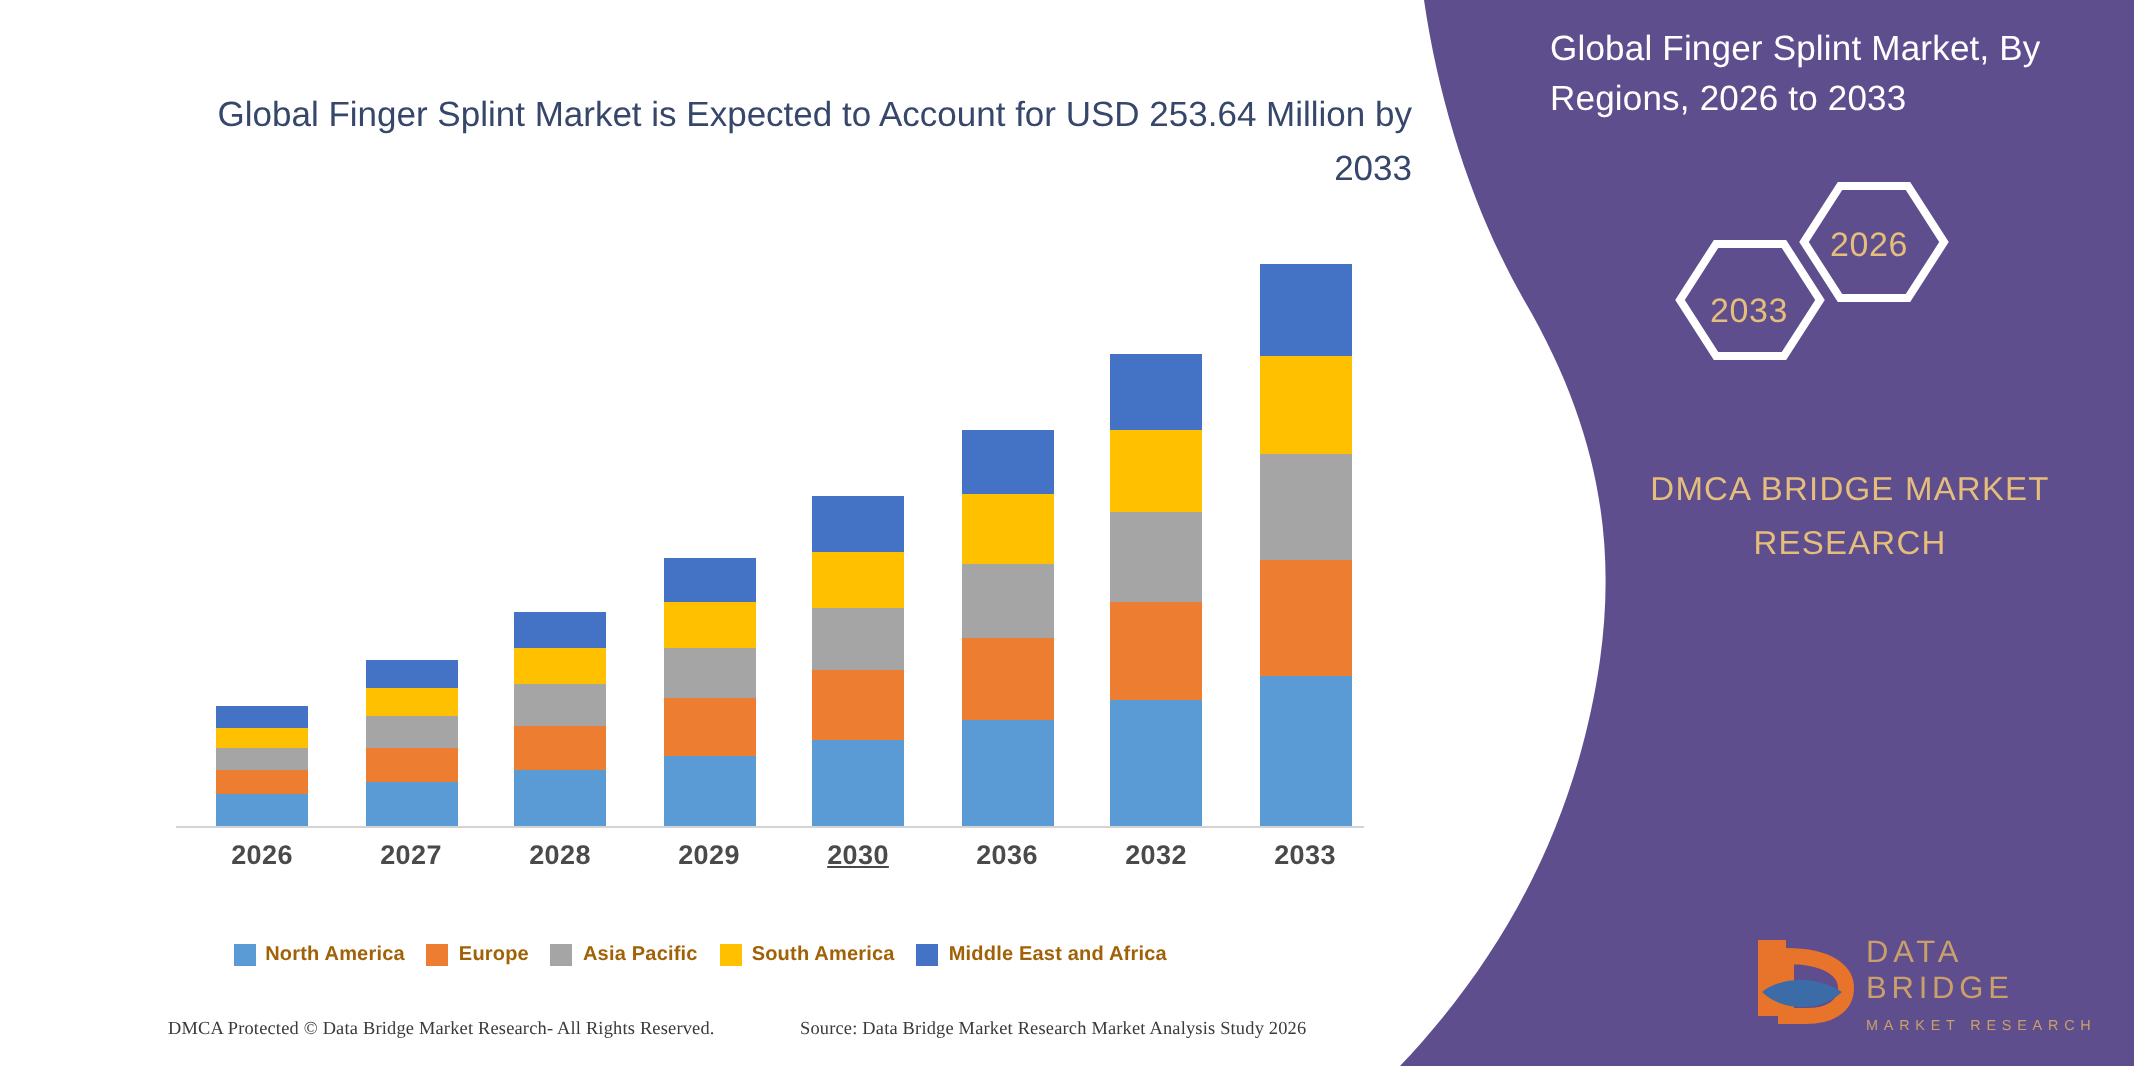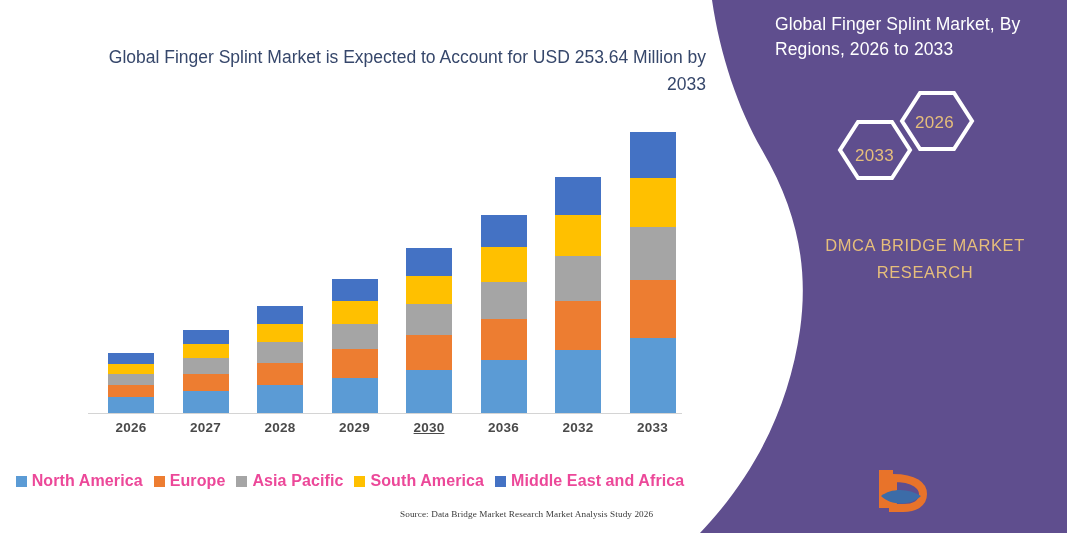--- a/index.html
+++ b/index.html
@@ -76,21 +76,21 @@
     color:#4a4a4a;font-size:13.5px;font-weight:bold;letter-spacing:.2px;
   }
 
   
   #legend{
     position:absolute;left:0;top:472px;width:700px;
     display:flex;justify-content:center;align-items:center;gap:11px;
   }
   .leg-item{display:flex;align-items:center;gap:5px;}
   .leg-swatch{width:11px;height:11px;display:block;}
-  .leg-label{color:#ec4899;font-size:16px;font-weight:bold;letter-spacing:.1px;text-align:center;}
+  .leg-label{color:#a16207;font-size:10px;font-weight:bold;letter-spacing:.1px;text-align:center;}
 
   
   .foot{
     position:absolute;top:509px;color:#3a3a3a;
     font-family:"Liberation Serif",serif;font-size:9.2px;letter-spacing:.1px;
   }
   #foot-left{left:84px;}
   #foot-right{left:400px;}
 </style>
 </head>
@@ -119,20 +119,24 @@
   </div>
 
   <div class="brand-text">DMCA BRIDGE MARKET RESEARCH</div>
 
   <div class="logo">
     <svg width="54" height="46" viewBox="0 0 54 46" xmlns="http://www.w3.org/2000/svg">
       <path d="M4 4 L18 4 L18 42 L4 42 Z" fill="#E8732A"></path>
       <path d="M18 12 C40 12 48 20 48 28 C48 37 40 42 28 42 L18 42 Z" fill="none" stroke="#E8732A" stroke-width="8"></path>
       <path d="M6 30 C16 22 34 22 46 30 C36 40 16 40 6 30 Z" fill="#3C6CA8"></path>
     </svg>
+    <div class="logo-txt">
+      <div class="logo-main">DATA BRIDGE</div>
+      <div class="logo-sub">MARKET RESEARCH</div>
+    </div>
   </div>
 
   <div class="chart-title">Global Finger Splint Market is Expected to Account for USD 253.64 Million by 2033</div>
 
   <div id="plot">
       <div class="bar-col" style="left: 20px;">
         <div class="seg" style="height: 16.1655px; background: rgb(91, 155, 213);"></div>
         <div class="seg" style="height: 12.1241px; background: rgb(237, 125, 49);"></div>
         <div class="seg" style="height: 11.1138px; background: rgb(165, 165, 165);"></div>
         <div class="seg" style="height: 10.1034px; background: rgb(255, 192, 0);"></div>
@@ -216,15 +220,16 @@
       <div class="leg-item">
         <span class="leg-swatch" style="background: rgb(255, 192, 0);"></span>
         <span class="leg-label">South America</span>
       </div>
       <div class="leg-item">
         <span class="leg-swatch" style="background: rgb(68, 114, 196);"></span>
         <span class="leg-label">Middle East and Africa</span>
       </div>
     </div>
 
+  <div class="foot" id="foot-left">DMCA Protected © Data Bridge Market Research-  All Rights Reserved.</div>
   <div class="foot" id="foot-right">Source: Data Bridge Market Research  Market Analysis Study 2026</div>
 
 </div>
 
 </body></html>

